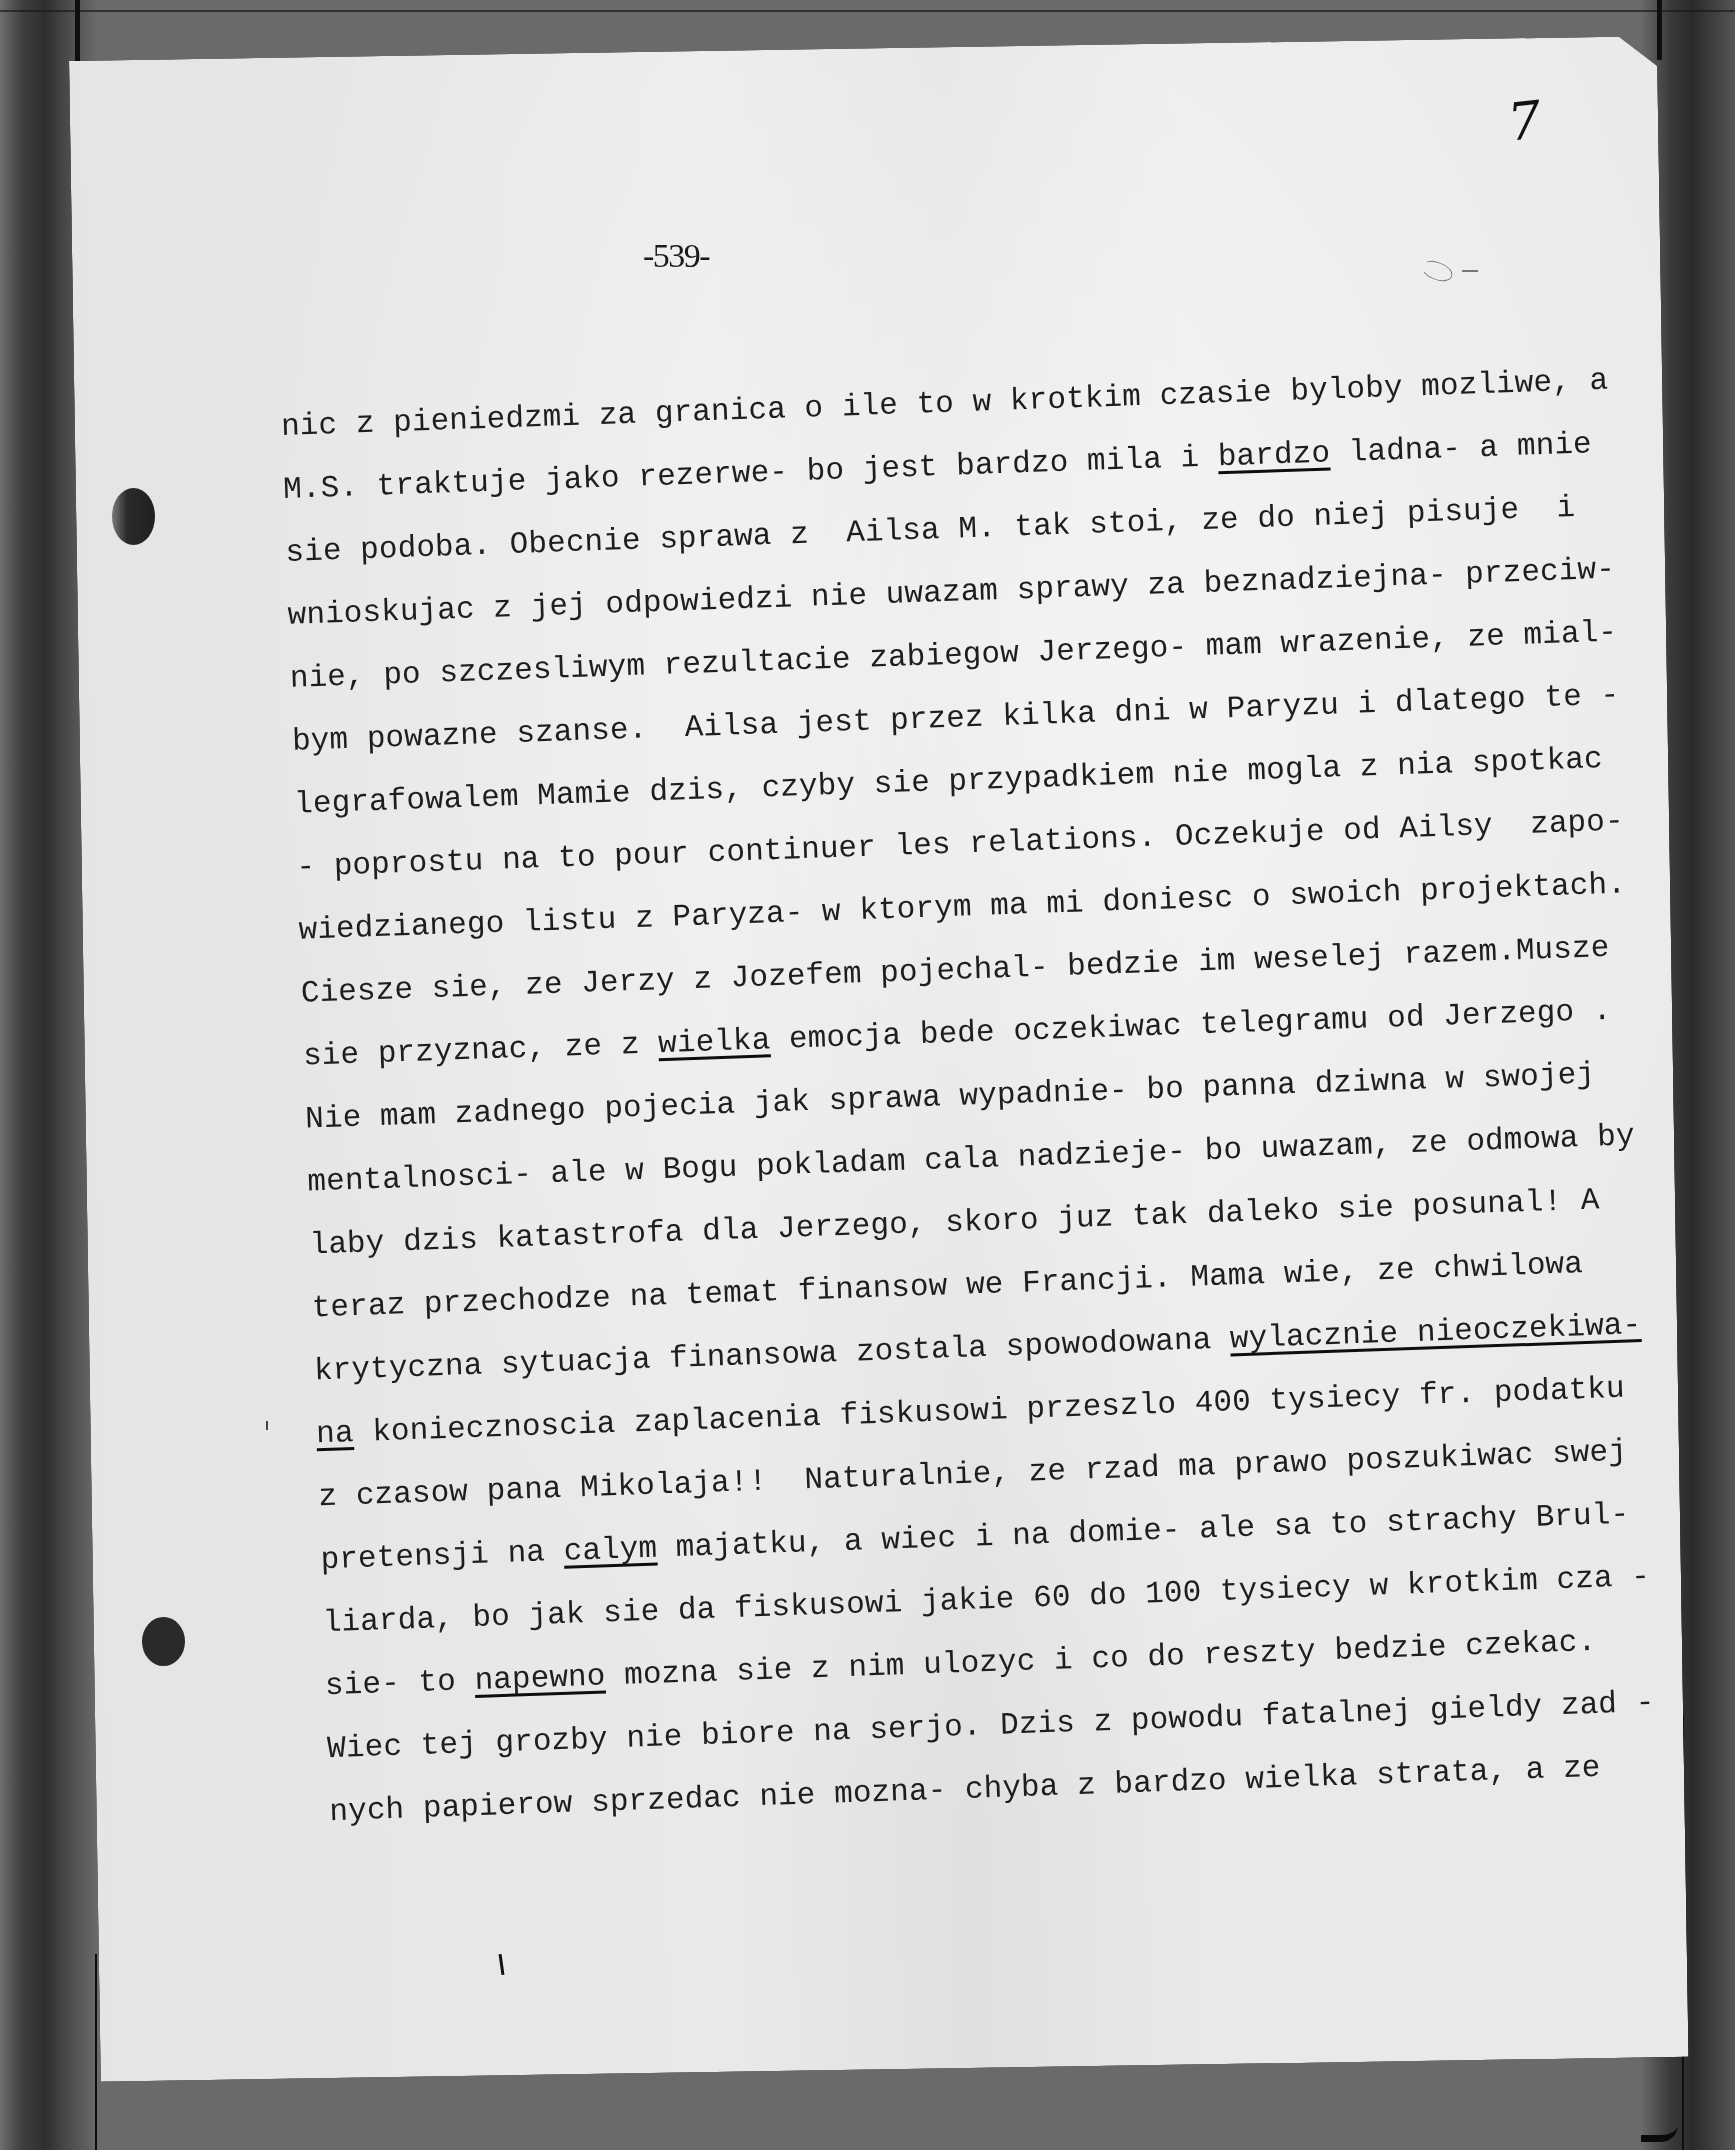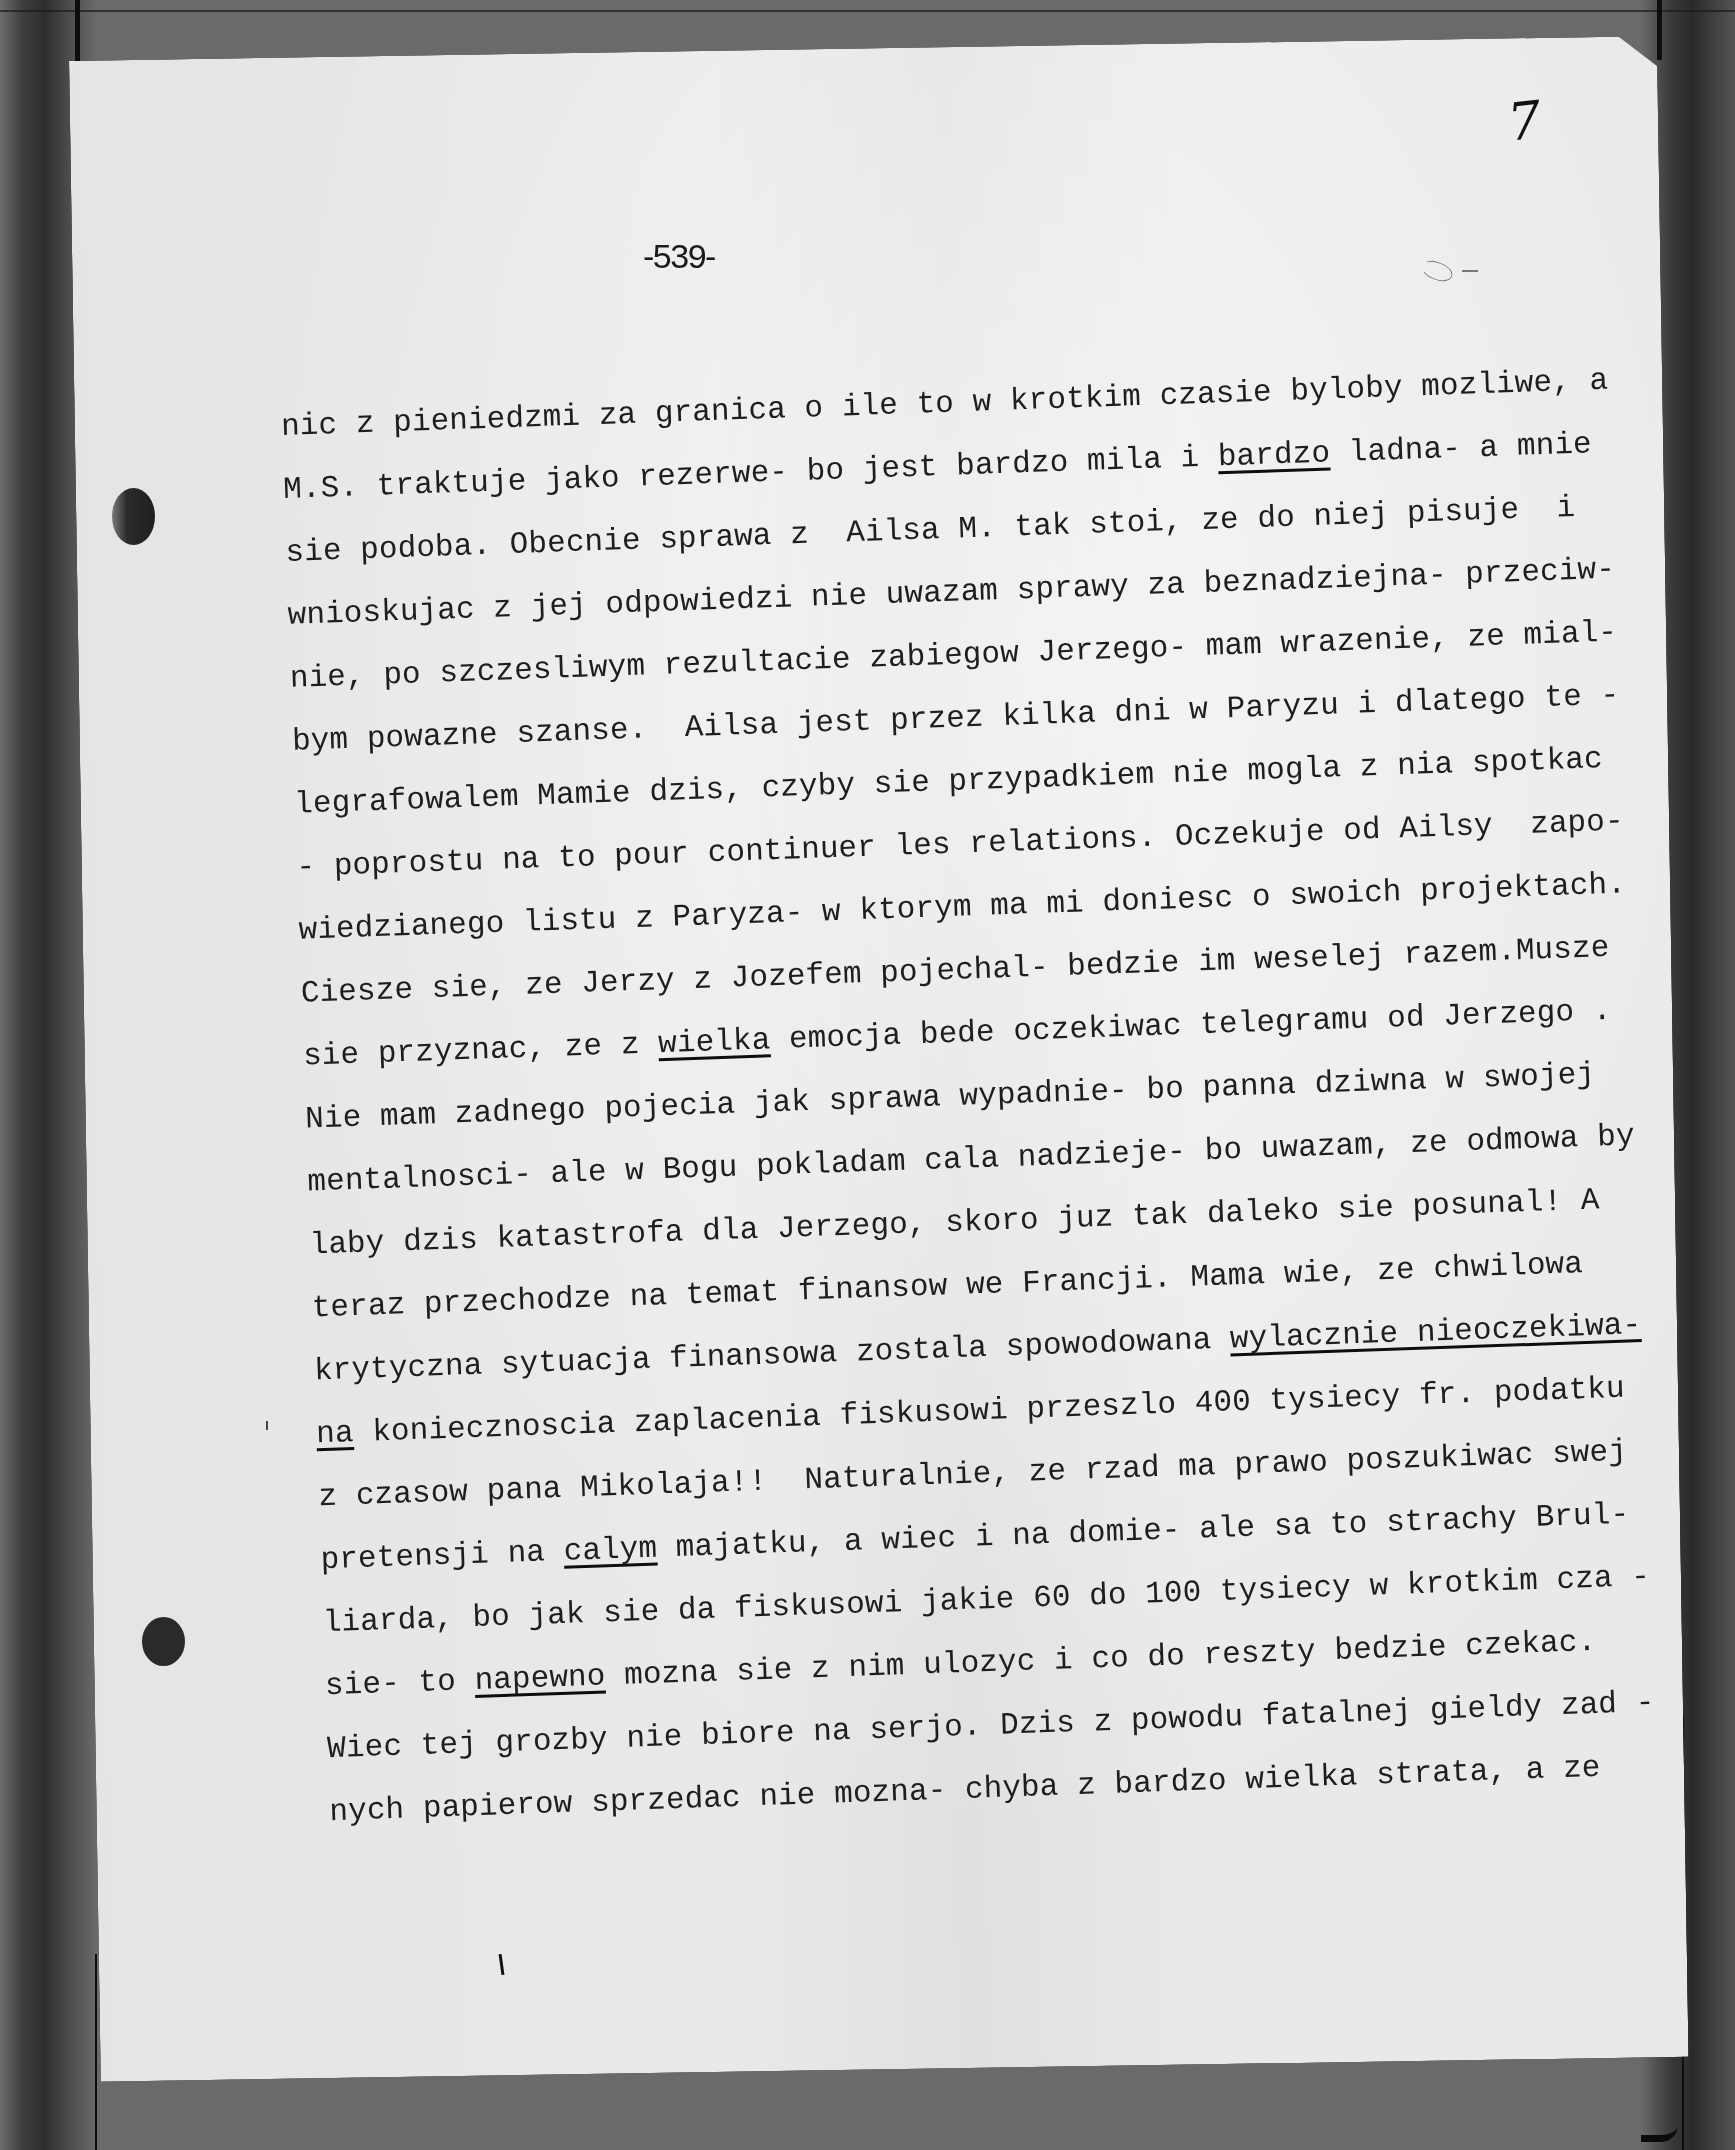--- a/index.html
+++ b/index.html
@@ -102,21 +102,21 @@
     font-family: "DejaVu Serif", serif;
     font-size: 52px;
     font-style: italic;
     color: #111;
     transform: rotate(-6deg);
   }
   .page-number {
     position: absolute;
     left: 643px;
     top: 237px;
-    font-family: Liberation Sans, sans-serif;
+    font-family: Liberation Serif, serif;
     font-size: 34px;
     color: #1a1a1a;
     letter-spacing: -1.5px;
   }
   .pencil-mark {
     position: absolute;
     left: 1421px;
     top: 262px;
     width: 30px;
     height: 16.4px;

